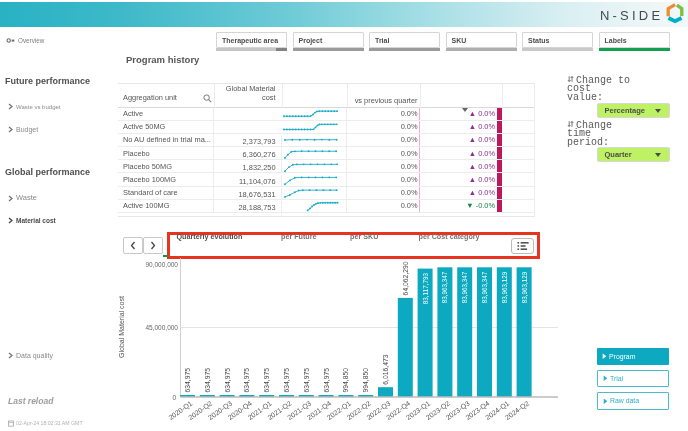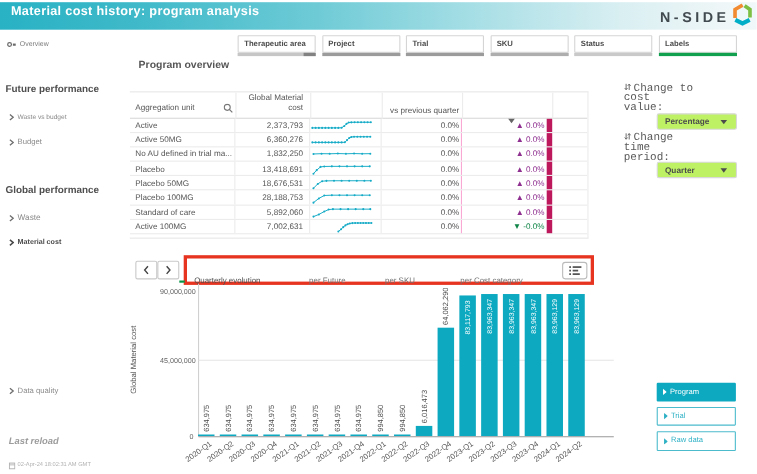--- a/index.html
+++ b/index.html
@@ -1,21 +1,21 @@
 <!DOCTYPE html>
 <html><head><meta charset="utf-8">
 <style>
 * { margin:0; padding:0; box-sizing:border-box; }
 html,body { width:688px; height:431px; background:#ffffff; overflow:hidden;
   font-family:"Liberation Sans", sans-serif; }
 .page { position:relative; width:688px; height:431px; }
 .header { position:absolute; left:0; top:2px; width:688px; height:25px;
   background:linear-gradient(90deg,#28b2c4 0%,#3fb9c9 18%,#6ecbd6 42%,#a5dee5 62%,#d9eff2 82%,#eef6f7 95%,#f1f8f9 100%); }
 .title { position:absolute; left:10px; top:5px; color:#fff; font-size:11.5px; font-weight:bold; letter-spacing:0.3px; }
-.logotxt { position:absolute; left:600px; top:7.5px; font-size:13px; font-weight:bold; color:#414a4f; letter-spacing:3.2px; }
+.logotxt { position:absolute; left:600px; top:7.5px; font-size:13px; font-weight:normal; color:#414a4f; letter-spacing:3.2px; }
 
 .ovw { position:absolute; left:6px; top:36.5px; display:flex; align-items:center; color:#7d7d7d; font-size:6.3px; }
 .ovw span { margin-left:3px; }
 .shead { position:absolute; left:5px; font-size:9px; font-weight:bold; color:#4f4f4f; }
 .sitem { position:absolute; left:8px; color:#8a8a8a; display:flex; align-items:flex-end; }
 .sact { color:#4a4a4a; font-weight:bold; }
 .sreload { position:absolute; left:8px; top:396px; font-size:8.5px; font-weight:bold; font-style:italic; color:#9c9c9c; }
 .sdate { position:absolute; left:8px; top:419.5px; font-size:5.2px; color:#b2b2b2; display:flex; align-items:center; }
 
 .fbox { position:absolute; top:32px; width:71px; height:16px; background:#fff;
@@ -27,33 +27,33 @@
 .sub { position:absolute; left:126px; top:66px; font-size:8px; color:#8a8a8a; letter-spacing:0.38px; }
 
 .tbl { position:absolute; left:118px; top:82.5px; width:417px; height:134.5px; overflow:hidden; border-bottom:1px solid #e7e7e7;
   border-top:1px solid #e7e7e7; border-right:1px solid #ececec; font-size:7.4px; color:#555; }
 .thead { position:relative; height:24px; border-bottom:1px solid #d9d9d9; }
 .hv { position:absolute; top:0; width:1px; height:24px; background:#ececec; }
 .th { position:absolute; bottom:0; }
 .tr { position:relative; height:13.2px; border-bottom:1px solid #ececec; }
 .td { position:absolute; top:0; height:100%; display:flex; align-items:center; }
 .c1 { left:0; width:96px; padding-left:5px; border-right:1px solid #ececec; }
-.c2 { left:96px; width:68px; justify-content:flex-end; padding-right:5.5px; border-right:1px solid #ececec; }
+.c2 { left:96px; width:68px; justify-content:flex-end; padding-right:5.5px; border-right:1px solid #ececec;margin-top:28px; }
 .c3 { left:164px; width:65px; border-right:1px solid #ececec; }
 .c4 { left:229px; width:73px; justify-content:flex-end; padding-right:1.5px; border-right:1px solid #f9a8d4; }
 .c5 { left:302px; width:82px; justify-content:flex-end; padding-right:2px; border-right:5px solid #be185d; }
 .c6 { left:384px; width:33px; }
 .pu { color:#8f2f8f; }
 .gr { color:#108548; }
 
 .navbtn { position:absolute; top:237px; width:20px; height:16.5px; background:#fff;
   border:1px solid #c9c9c9; border-radius:2px; display:flex; align-items:center; justify-content:center; }
 .redbox { position:absolute; left:167px; top:231.5px; width:373px; height:27px;
   border:3px solid #e63420; background:#fff; }
-.tab { position:absolute; top:250px; font-size:7.2px; font-weight:normal; }
+.tab { position:absolute; top:232px; font-size:7.2px; font-weight:bold; }
 .listbtn { position:absolute; left:511px; top:237.5px; width:23px; height:16px;
   border:1px solid #bbb; border-radius:3px; background:#fff; display:flex; align-items:center; justify-content:center; }
 .chart { position:absolute; left:110px; top:252px; }
 
 .rlabel { position:absolute; left:567px; width:64px; font-size:10px; color:#595959; line-height:8.5px;font-family:Liberation Mono, monospace; }
 .rsel { position:absolute; left:596.5px; width:73.5px; height:15px; background:#bef264;
   border:1px solid #d8d8d8; border-radius:2px; font-size:7.5px; font-weight:bold; color:#4c4c4c;
   display:flex; align-items:center; padding-left:7px; }
 .dcar { position:absolute; right:8px; top:5px; width:0; height:0;
   border-left:3.5px solid transparent; border-right:3.5px solid transparent; border-top:4.5px solid #4c4c4c; }
@@ -61,21 +61,20 @@
   font-size:6.9px; display:flex; align-items:center; padding-left:4.5px; }
 .bteal { background:#0ca9c1; color:#fff; }
 .bwhite { background:#fff; color:#2eb1c5; border:1px solid #4cbccd; }
 .sortdn { position:absolute; left:461.5px; top:107.5px; width:0; height:0;
   border-left:3.2px solid transparent; border-right:3.2px solid transparent; border-top:4.2px solid #666; }
 .greendash { position:absolute; left:163px; top:254.5px; width:5px; height:2px; background:#0a9748; }
 </style></head>
 <body>
 <div class="page">
   <div class="header"></div>
-  <div class="title">Material cost history: program analysis</div>
   <div class="logotxt">N-SIDE</div>
 <svg width="20" height="21" viewBox="0 0 20 21" style="position:absolute;left:665px;top:2.5px">
 <polyline points="10.1,1.6 3.2,5.6 3.2,13.3" fill="none" stroke="#f28a31" stroke-width="3.3"></polyline>
 <polyline points="11.9,2.2 16.8,5.6 16.8,12.9" fill="none" stroke="#7cbf42" stroke-width="3.3"></polyline>
 <polyline points="3.5,15.0 10.0,18.2 16.5,15.0" fill="none" stroke="#00aec7" stroke-width="3.8"></polyline>
 </svg>
 
 <div class="ovw">
       <svg width="9" height="7" viewBox="0 0 9 7">
         <circle cx="2.7" cy="3.5" r="1.7" fill="none" stroke="#6a6a6a" stroke-width="1.1"></circle>
@@ -119,21 +118,21 @@
 </div>
     <div class="fbox" style="left:445.5px">SKU
   <div class="fbar" style="background:#aeaeae"></div>
 </div>
     <div class="fbox" style="left:522px">Status
   <div class="fbar" style="background:#c9c9c9"></div>
 </div>
     <div class="fbox" style="left:598.5px">Labels
   <div class="fbar" style="background:#11a04e"></div>
 </div>
-  <div class="h2">Program overview</div>
+  <div class="h2">Program history</div>
 
   <div class="tbl">
     <div class="thead">
       <div class="th" style="left:5px;bottom:5px">Aggregation unit</div>
       <svg width="9" height="9" viewBox="0 0 9 9" style="position:absolute;left:85px;bottom:4px">
           <circle cx="3.6" cy="3.6" r="2.7" fill="none" stroke="#777" stroke-width="1"></circle>
           <line x1="5.7" y1="5.7" x2="8.2" y2="8.2" stroke="#777" stroke-width="1.1"></line>
         </svg>
       <div class="th" style="right:258.5px;bottom:5px;text-align:right">Global Material<br>cost</div>
       <div class="th" style="right:116.5px;bottom:2px">vs previous quarter</div>
@@ -234,21 +233,21 @@
           </svg>
         </div>
   <div class="td c4">0.0%</div>
   <div class="td c5">
           <span class="pu">▲ 0.0%</span>
         </div>
   <div class="td c6"></div>
 </div>
       <div class="tr">
   <div class="td c1">Placebo</div>
-  <div class="td c2">13,418,691</div>
+  <div class="td c2">11,104,076</div>
   <div class="td c3">
           <svg width="65" height="13.1" viewBox="0 0 65 13.1" style="display:block">
             <polyline points="3.0,11.0 6.0,7.7 9.5,4.7 13.0,4.3 20.0,4.2 27.0,4.2 34.0,4.2 41.0,4.2 48.0,4.2 55.0,4.2" fill="none" stroke="#15abc6" stroke-width="0.9"></polyline>
             <g fill="#15abc6">
               <circle cx="3.0" cy="11.0" r="0.95"></circle>
               <circle cx="6.0" cy="7.7" r="0.95"></circle>
               <circle cx="9.5" cy="4.7" r="0.95"></circle>
               <circle cx="13.0" cy="4.3" r="0.95"></circle>
               <circle cx="20.0" cy="4.2" r="0.95"></circle>
               <circle cx="27.0" cy="4.2" r="0.95"></circle>

